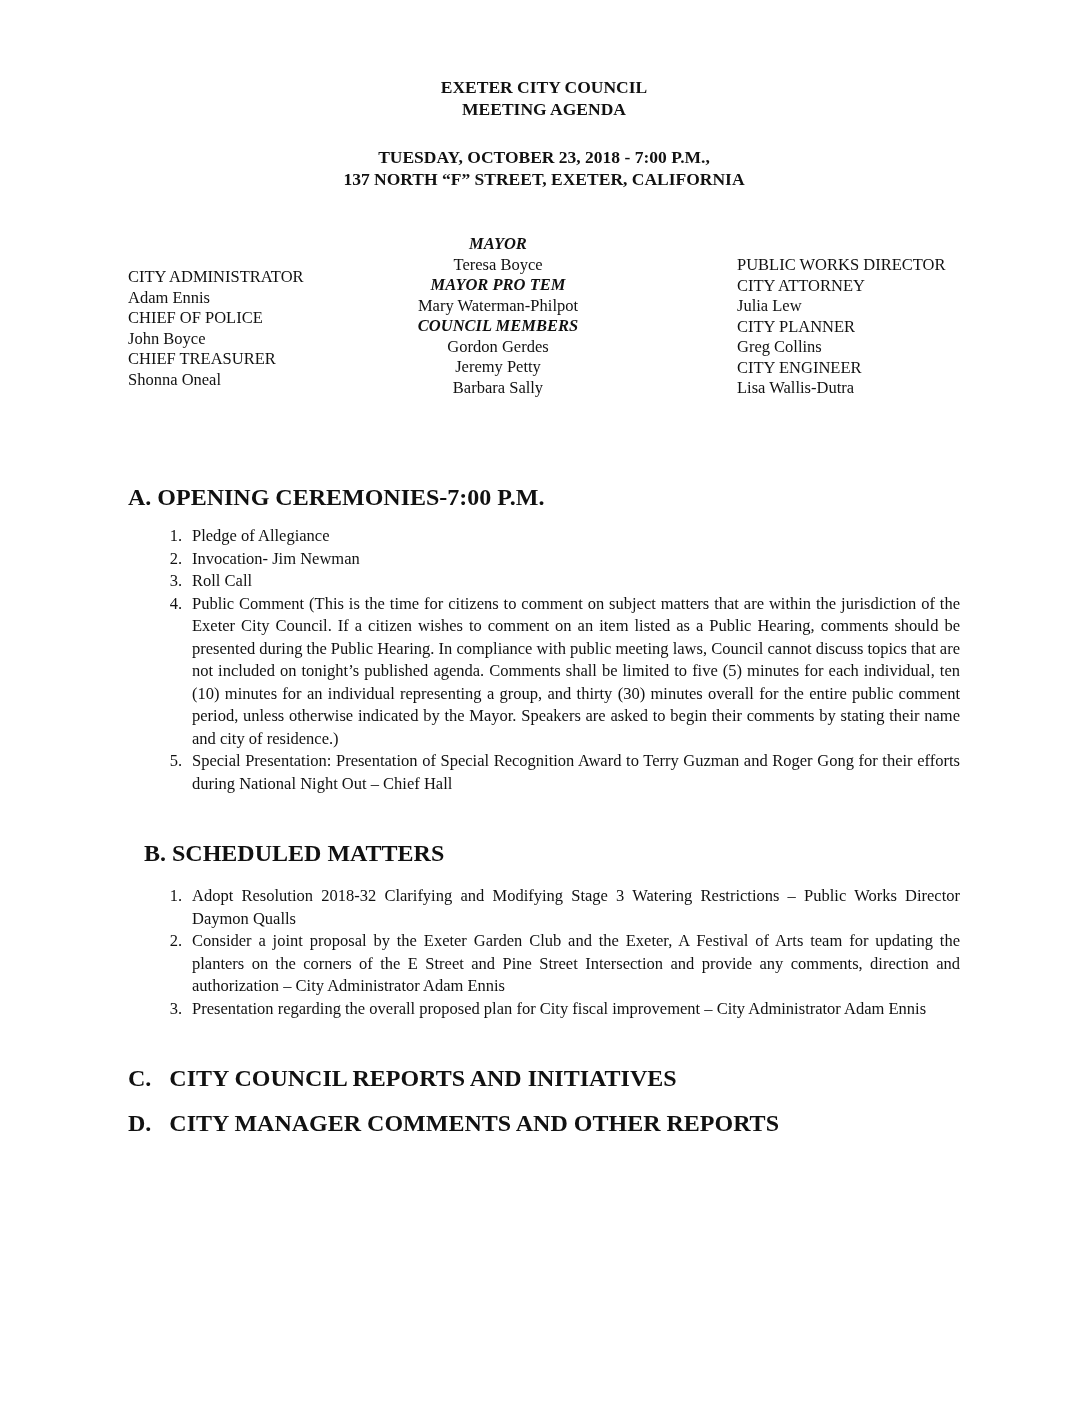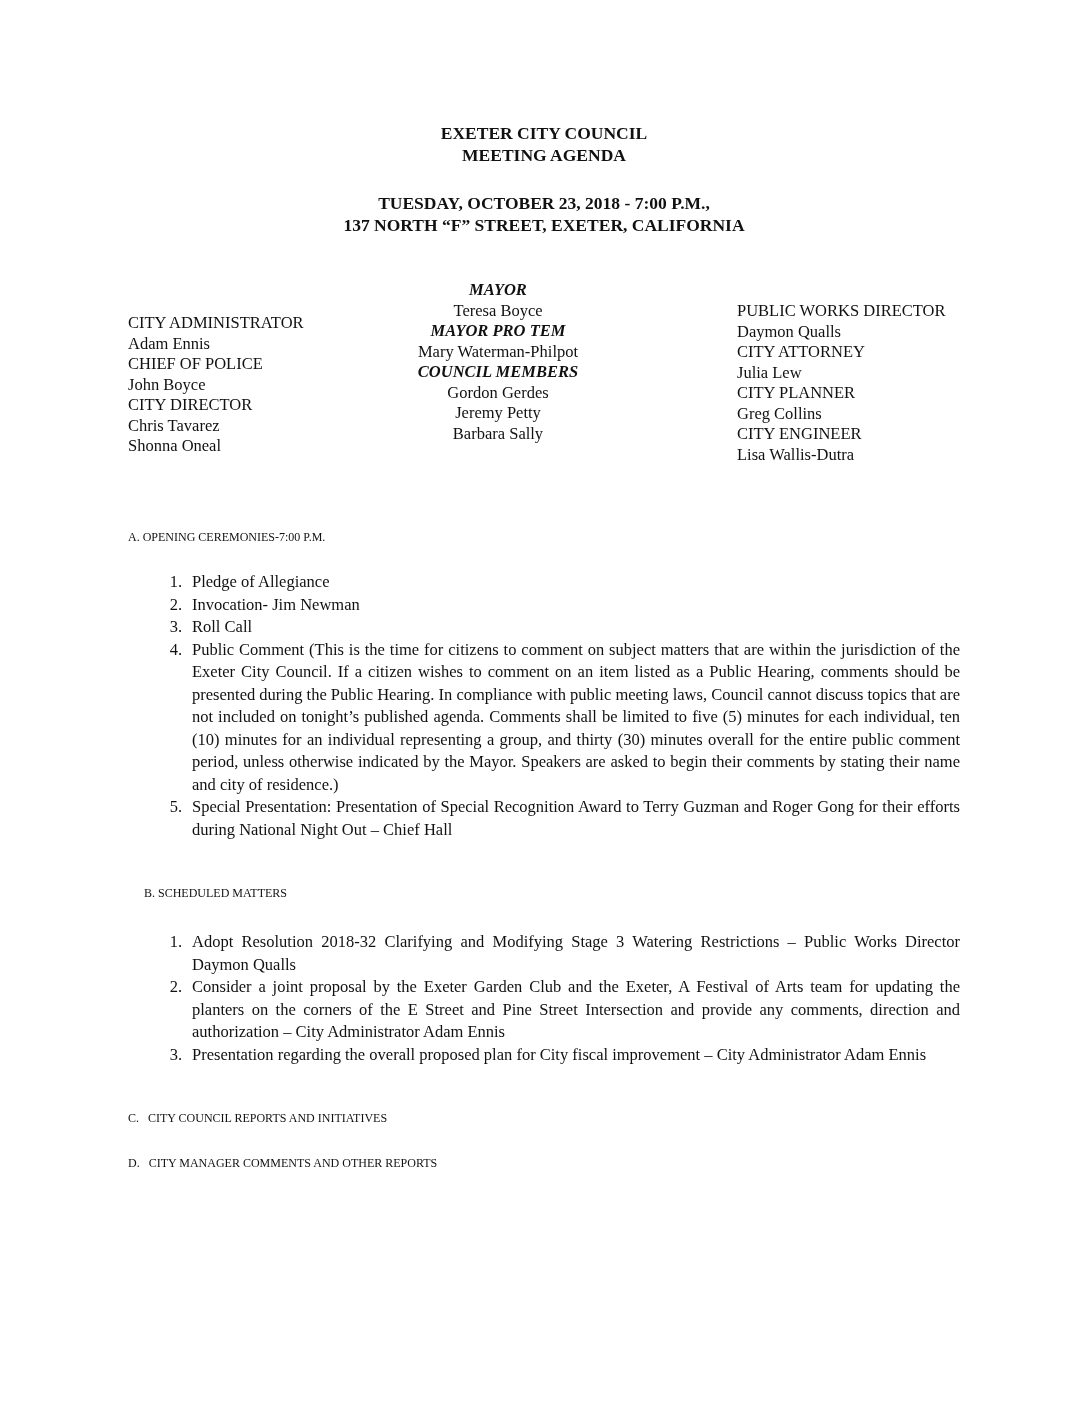--- a/index.html
+++ b/index.html
@@ -1,64 +1,62 @@
 <!DOCTYPE html>
 <html><head>
 <meta charset="utf-8">
 <style>
   html, body { margin: 0; padding: 0; background: #ffffff; }
   body {
     width: 1088px; height: 1408px; position: relative; overflow: hidden;
     font-family: "Liberation Serif", "DejaVu Serif", serif;
     color: #111111; font-size: 16.5px;
   }
-  .abs { position: absolute; margin-top: 46px; }
+  .abs { position: absolute; }
   .bold { font-weight: bold; font-style: italic; }
   .center { text-align: center; }
   .title { left: 0; width: 1088px; text-align: center; font-weight: bold; font-size: 17.5px; line-height: 22px; }
   .col { line-height: 20.5px; white-space: nowrap; }
   .col div { height: 20.5px; }
-  .sec-head { font-weight: normal; font-size: 12px; white-space: nowrap; }
+  .sec-head { font-weight: bold; font-size: 24px; white-space: nowrap; }
   ol { margin: 0; padding: 0; list-style: none; }
   .item { position: relative; padding-left: 32px; line-height: 22.5px; text-align: justify; }
   .item .num { position: absolute; left: 0; top: 0; width: 22px; text-align: right; }
   .item .num::after { content: "."; }
 </style>
 </head>
 <body>
 
 <div class="abs title" style="top:76px;">EXETER CITY COUNCIL</div>
 <div class="abs title" style="top:98px;">MEETING AGENDA</div>
 <div class="abs title" style="top:146px;">TUESDAY, OCTOBER 23, 2018 - 7:00 P.M.,</div>
 <div class="abs title" style="top:168px;">137 NORTH “F” STREET, EXETER, CALIFORNIA</div>
 
 <div class="abs col" style="left:128px; top:267px; width:300px;">
   <div>CITY ADMINISTRATOR</div>
   <div>Adam Ennis</div>
   <div>CHIEF OF POLICE</div>
   <div>John Boyce</div>
-  <div>CITY DIRECTOR</div>
-  <div>Chris Tavarez</div>
+  <div>CHIEF TREASURER</div>
   <div>Shonna Oneal</div>
 </div>
 
 <div class="abs col center" style="left:398px; top:234px; width:200px;">
   <div class="bold">MAYOR</div>
   <div>Teresa Boyce</div>
   <div class="bold">MAYOR PRO TEM</div>
   <div>Mary Waterman-Philpot</div>
   <div class="bold">COUNCIL MEMBERS</div>
   <div>Gordon Gerdes</div>
   <div>Jeremy Petty</div>
   <div>Barbara Sally</div>
 </div>
 
 <div class="abs col" style="left:737px; top:255px; width:300px;">
   <div>PUBLIC WORKS DIRECTOR</div>
-  <div>Daymon Qualls</div>
   <div>CITY ATTORNEY</div>
   <div>Julia Lew</div>
   <div>CITY PLANNER</div>
   <div>Greg Collins</div>
   <div>CITY ENGINEER</div>
   <div>Lisa Wallis-Dutra</div>
 </div>
 
 <div class="abs sec-head" style="left:128px; top:484px;">A. OPENING CEREMONIES-7:00 P.M.</div>
 <ol class="abs" style="left:160px; top:525px; width:800px;">

